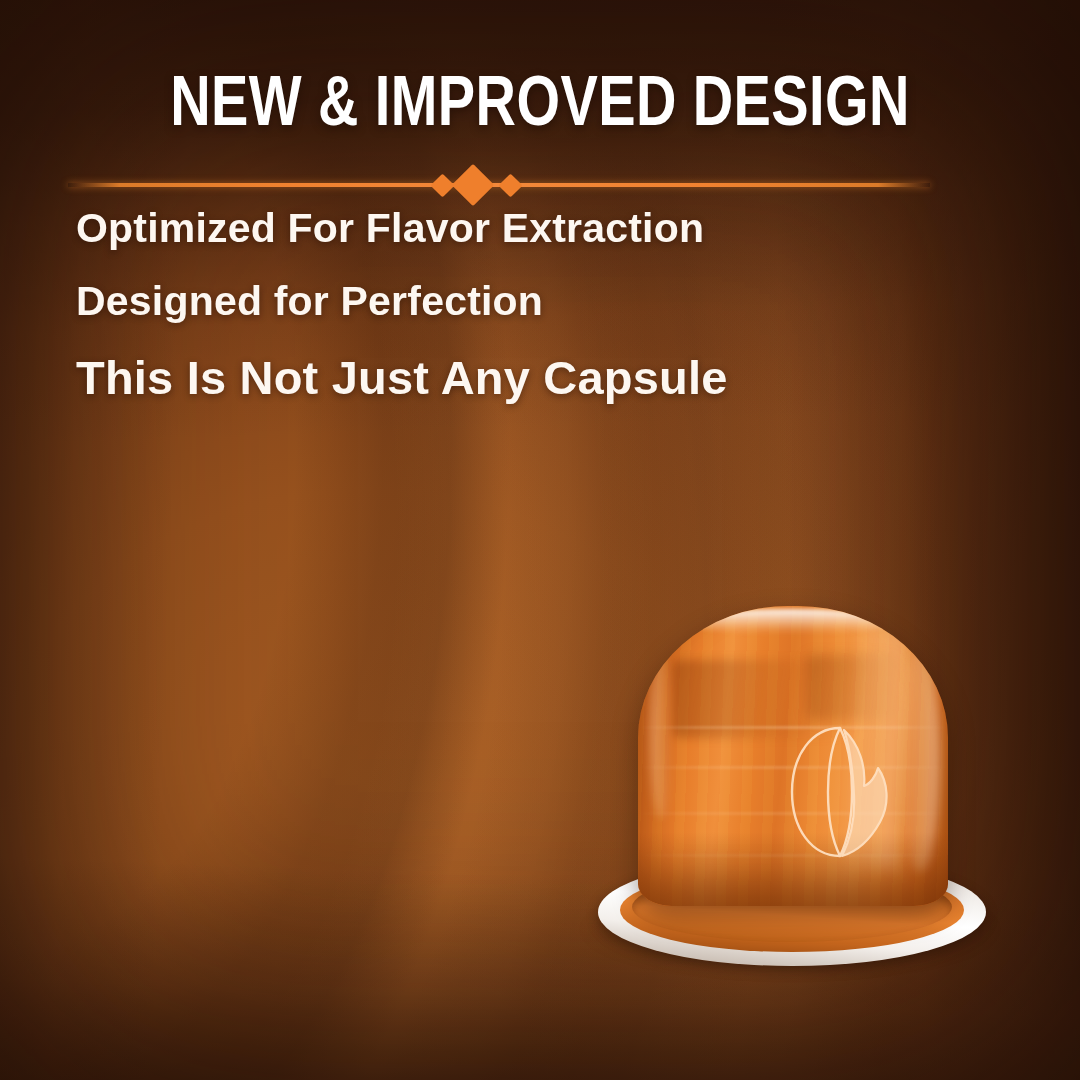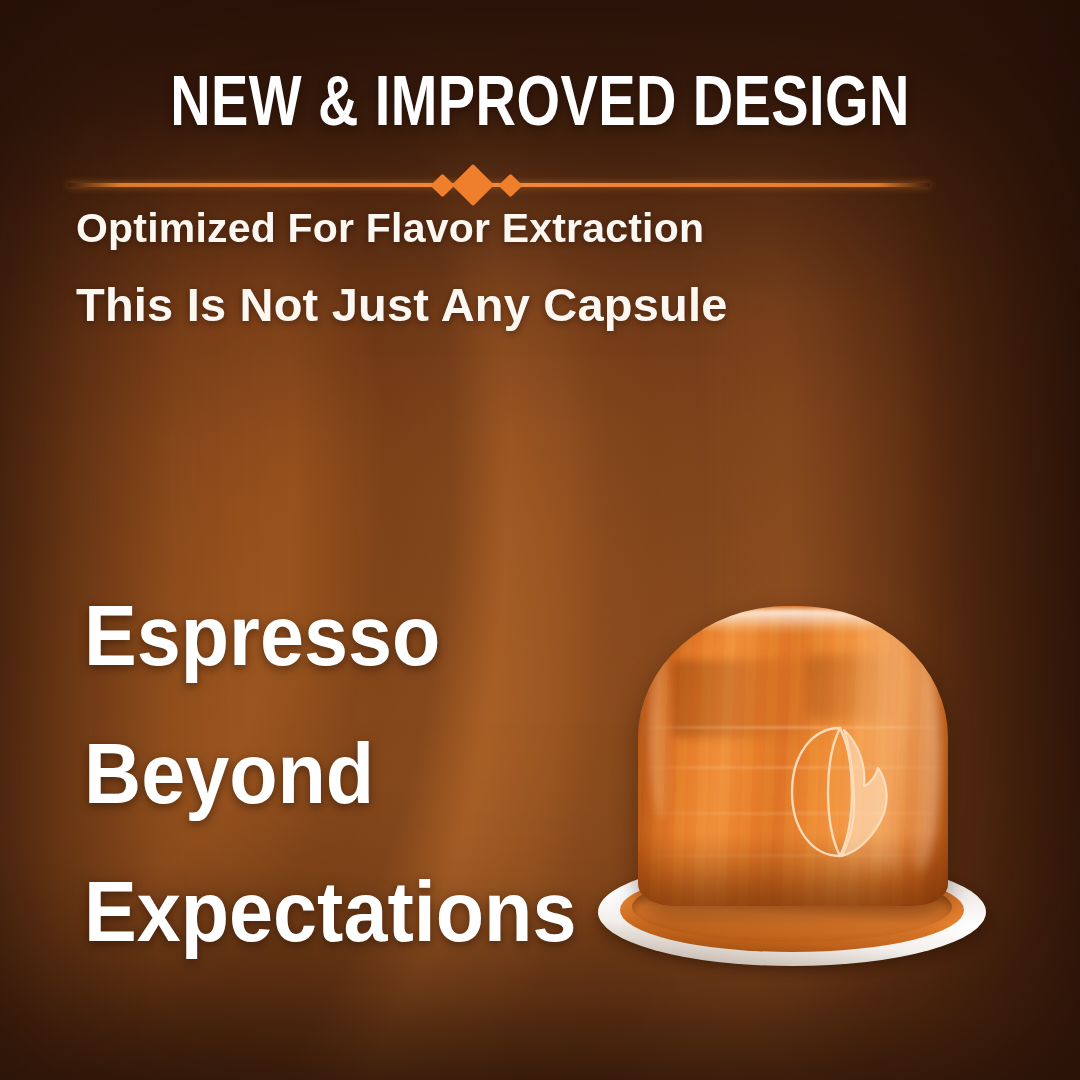--- a/index.html
+++ b/index.html
@@ -359,28 +359,24 @@
 
   <div class="divider">
     <div class="divider-line"></div>
     <div class="dia dia-l"></div>
     <div class="dia dia-mid"></div>
     <div class="dia dia-r"></div>
   </div>
 
   <div class="bullets">
     <div class="bullet">Optimized For Flavor Extraction</div>
+    <div class="bullet">Designed for Perfection</div>
     <div class="bullet big">This Is Not Just Any Capsule</div>
   </div>
 
-  <div class="big-title">
-    <div class="big-line">Espresso</div>
-    <div class="big-line">Beyond</div>
-    <div class="big-line">Expectations</div>
-  </div>
 
   <div class="capsule-wrap">
     <div class="cap-shadow"></div>
     <div class="cap-flange"></div>
     <div class="cap-flange-inner"></div>
     <div class="cap-flange-groove"></div>
 
     <div class="cap-body">
       <div class="cap-facets"></div>
       <div class="cap-reflect-band"></div>

